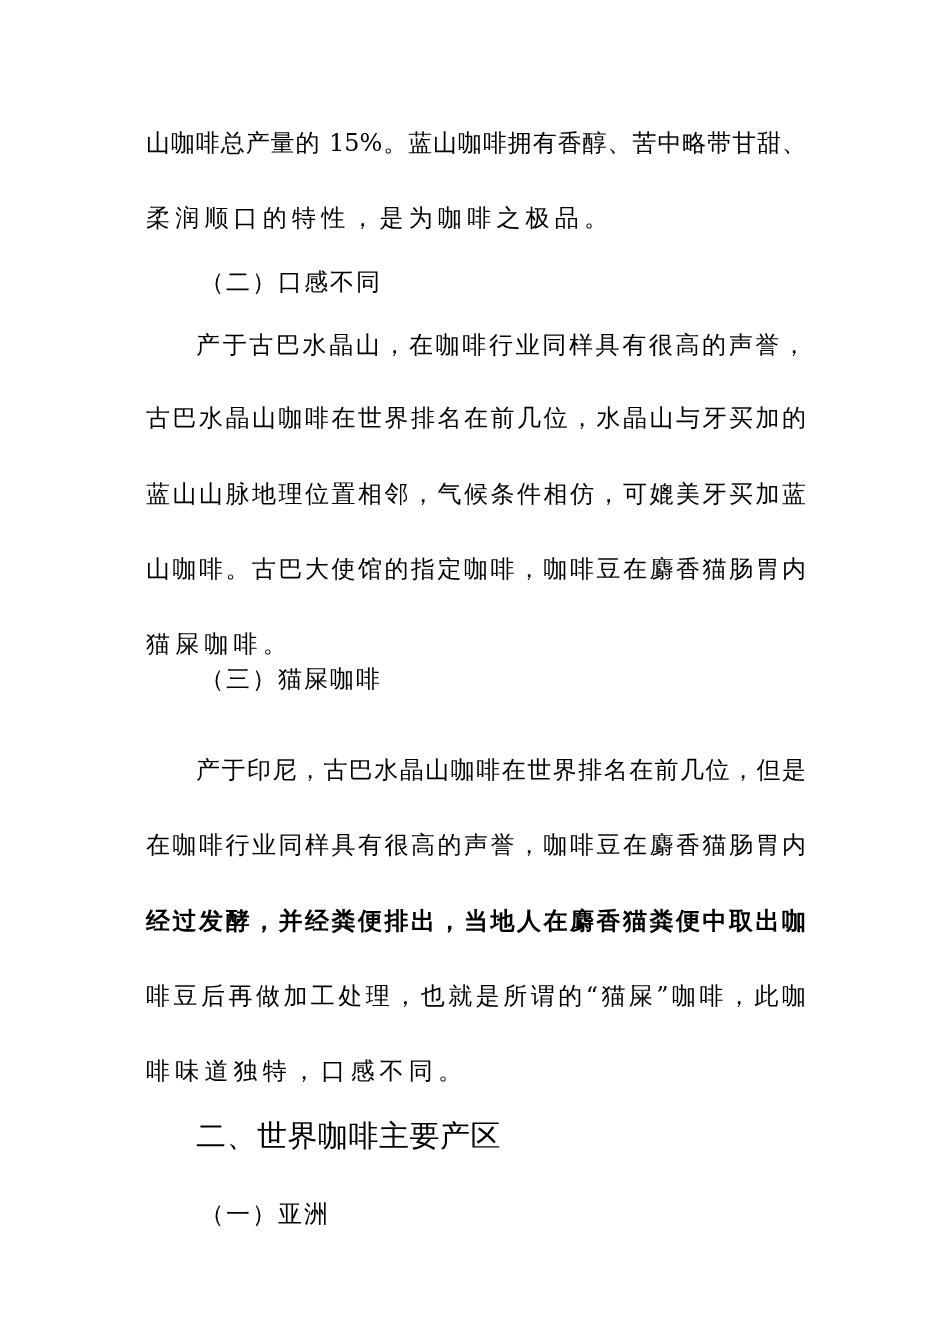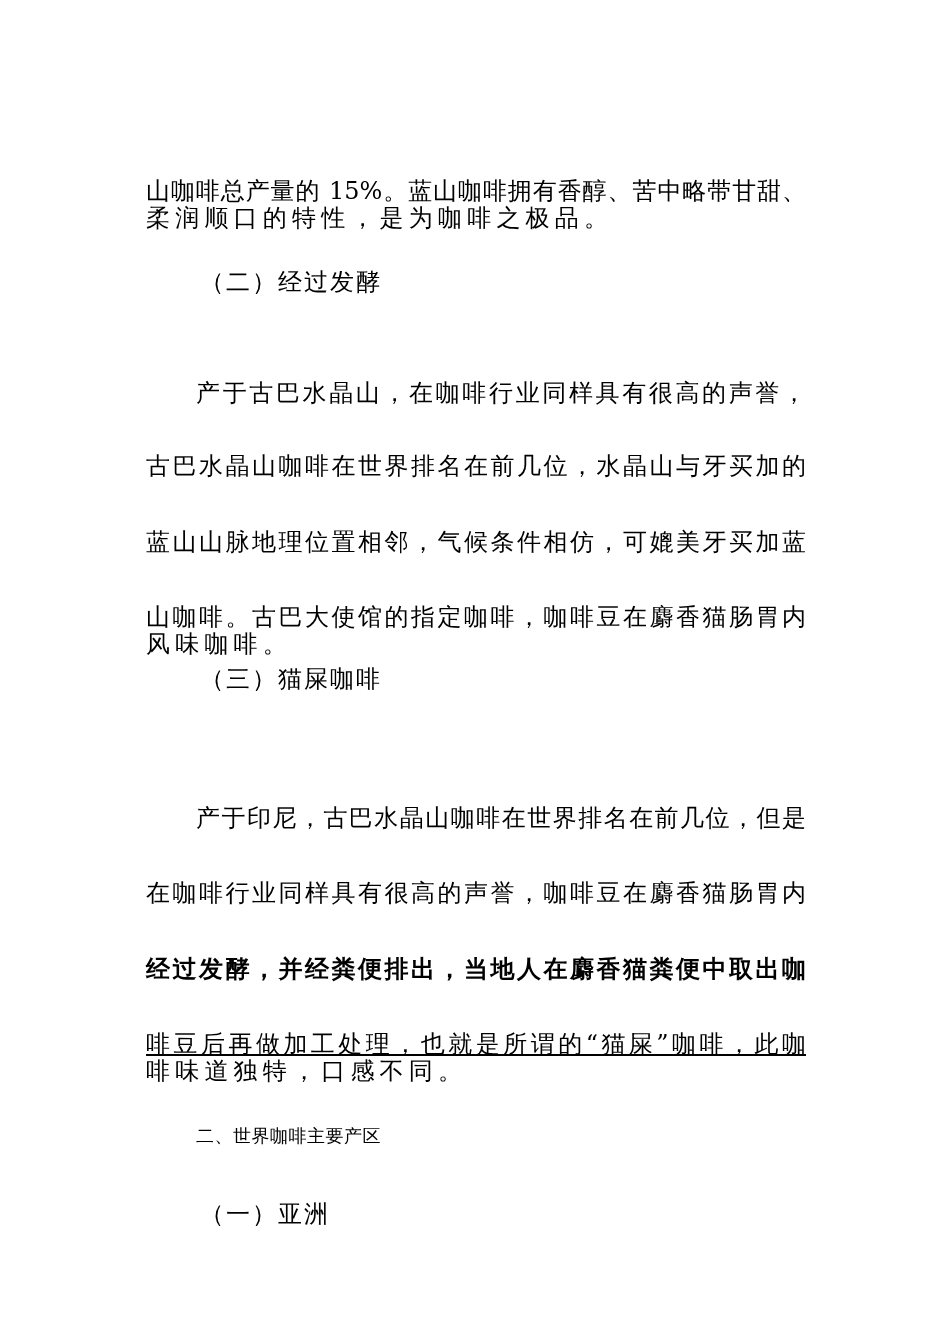--- a/index.html
+++ b/index.html
@@ -21,52 +21,51 @@
       width: 660px;
       font-size: 24px;
       line-height: 30px;
       white-space: nowrap;
       letter-spacing: 6.4px;
     }
     .justify {
       text-align: justify;
       text-align-last: justify;
       letter-spacing: 0;
-      margin-top: 48px;
     }
     .indent { left: 196px; width: 610px; }
     .sub { left: 200px; letter-spacing: 2px; }
     .heading {
       left: 196px;
       font-family: "DejaVu Sans", "Liberation Sans", sans-serif;
-      font-size: 18px;
+      font-size: 30px;
       letter-spacing: 0.5px;
     }
   </style>
 </head>
 <body>
 
 <div>
 
   <div class="line justify" style="top:128px;">山咖啡总产量的 15%。蓝山咖啡拥有香醇、苦中略带甘甜、</div>
   <div class="line" style="top:203px;letter-spacing:5.2px;">柔润顺口的特性，是为咖啡之极品。</div>
 
-  <div class="line sub" style="top:267px;">（二）经过发酵</div>
+  <div class="line sub" style="top:267px;">（二）口感不同</div>
 
   <div class="line justify indent" style="top:330px;">产于古巴水晶山，在咖啡行业同样具有很高的声誉，</div>
   <div class="line justify" style="top:403px;">古巴水晶山咖啡在世界排名在前几位，水晶山与牙买加的</div>
   <div class="line justify" style="top:479px;">蓝山山脉地理位置相邻，气候条件相仿，可媲美牙买加蓝</div>
   <div class="line justify" style="top:554px;">山咖啡。古巴大使馆的指定咖啡，咖啡豆在麝香猫肠胃内</div>
-  <div class="line" style="top:629px;letter-spacing:5.2px;">风味咖啡。</div>
+  <div class="line" style="top:629px;letter-spacing:5.2px;">猫屎咖啡。</div>
 
   <div class="line sub" style="top:664px;">（三）猫屎咖啡</div>
 
   <div class="line justify indent" style="top:755px;">产于印尼，古巴水晶山咖啡在世界排名在前几位，但是</div>
   <div class="line justify" style="top:830px;">在咖啡行业同样具有很高的声誉，咖啡豆在麝香猫肠胃内</div>
   <div class="line justify" style="top:906px;font-weight:bold;">经过发酵，并经粪便排出，当地人在麝香猫粪便中取出咖</div>
-  <div class="line justify" style="top:981px;text-decoration:underline;">啡豆后再做加工处理，也就是所谓的“猫屎”咖啡，此咖</div>
+  <div class="line justify" style="top:981px;">啡豆后再做加工处理，也就是所谓的“猫屎”咖啡，此咖</div>
   <div class="line" style="top:1056px;letter-spacing:5.2px;">啡味道独特，口感不同。</div>
 
   <div class="line heading" style="top:1121px;">二、世界咖啡主要产区</div>
 
   <div class="line sub" style="top:1185px;margin-top:14px;">（一）亚洲</div>
 
 </div>
 
 </body></html>

